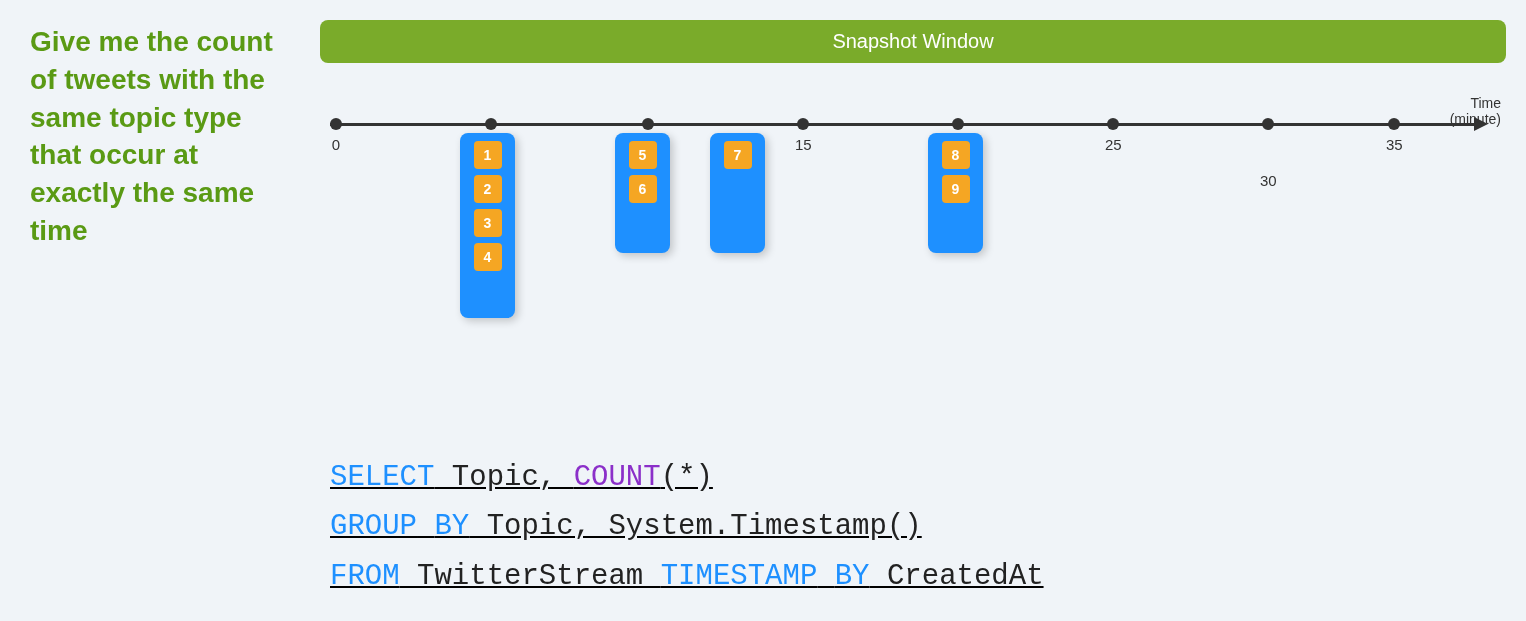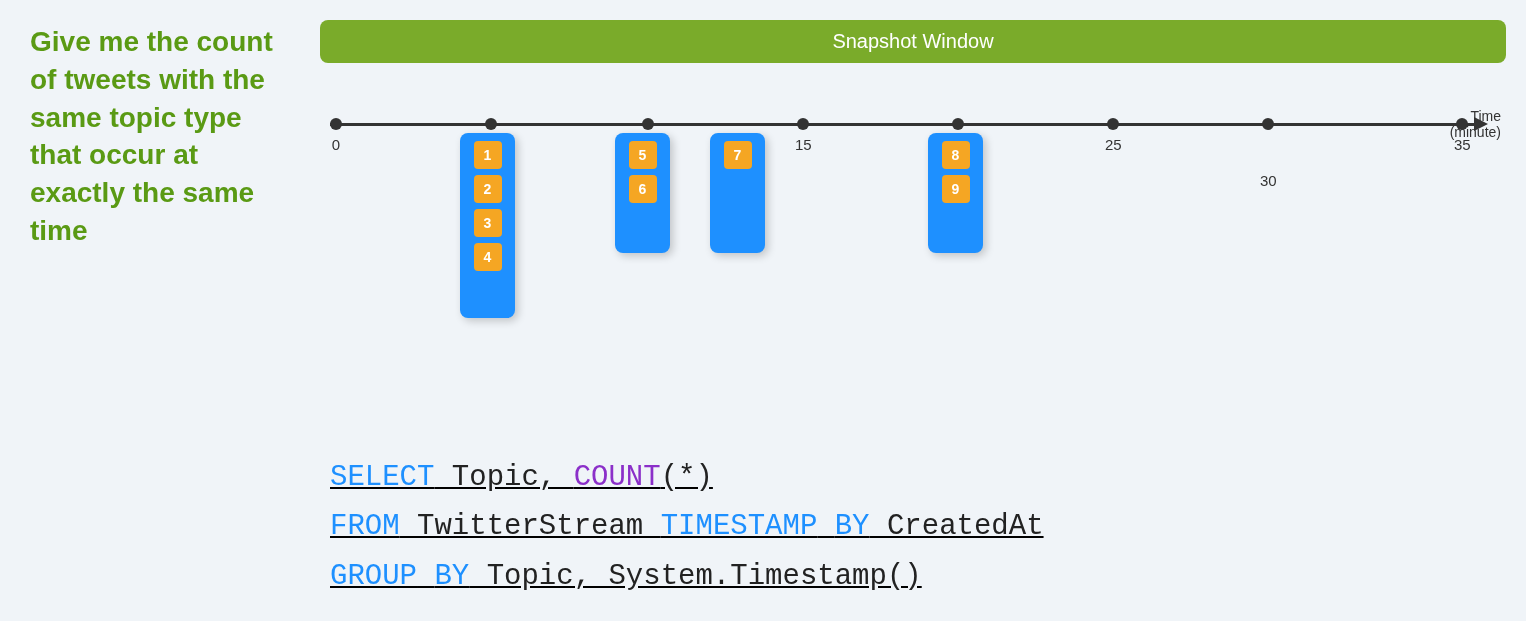--- a/index.html
+++ b/index.html
@@ -92,21 +92,21 @@
     .tick-label {
       font-size: 15px;
       color: #333;
       margin-top: 6px;
       font-weight: 500;
     }
 
     .time-label-group {
       position: absolute;
       right: 5px;
-      top: 35px;
+      top: 22px;
       text-align: right;
       font-size: 14px;
       color: #333;
     }
 
     
     .blue-column {
       position: absolute;
       background: #1e90ff;
       border-radius: 8px;
@@ -189,21 +189,21 @@
     <div class="tick" style="left:785px;justify-content:space-between;">
       <div class="tick-dot"></div>
       <span class="tick-label">25</span>
     </div>
 
     <div class="tick" style="left:940px;gap:36px;">
       <div class="tick-dot"></div>
       <span class="tick-label">30</span>
     </div>
 
-    <div class="tick" style="left:1134px;">
+    <div class="tick" style="left:1066px;">
       <div class="tick-dot"></div>
       <span class="tick-label">35</span>
     </div>
 
     <div class="time-label-group">
       <div>Time</div>
       <div>(minute)</div>
     </div>
 
     <div class="blue-column" style="left:140px; width:55px; height:185px;">
@@ -227,20 +227,20 @@
       <div class="orange-badge">9</div>
     </div>
 
   </div>
 
   <div class="sql-area">
     <div>
       <span class="sql-kw">SELECT</span><span class="sql-text"> Topic, </span><span class="sql-fn">COUNT</span><span class="sql-text">(*)</span>
     </div>
     <div>
+      <span class="sql-kw">GROUP</span><span class="sql-text"> </span><span class="sql-kw">BY</span><span class="sql-text"> Topic, System.Timestamp()</span>
+    </div>
+    <div>
       <span class="sql-kw">FROM</span><span class="sql-text">&nbsp;TwitterStream </span><span class="sql-kw">TIMESTAMP</span><span class="sql-text"> </span><span class="sql-kw">BY</span><span class="sql-text"> CreatedAt</span>
     </div>
-    <div>
-      <span class="sql-kw">GROUP</span><span class="sql-text"> </span><span class="sql-kw">BY</span><span class="sql-text"> Topic, System.Timestamp()</span>
-    </div>
   </div>
 
 </div>
 
 </body></html>

